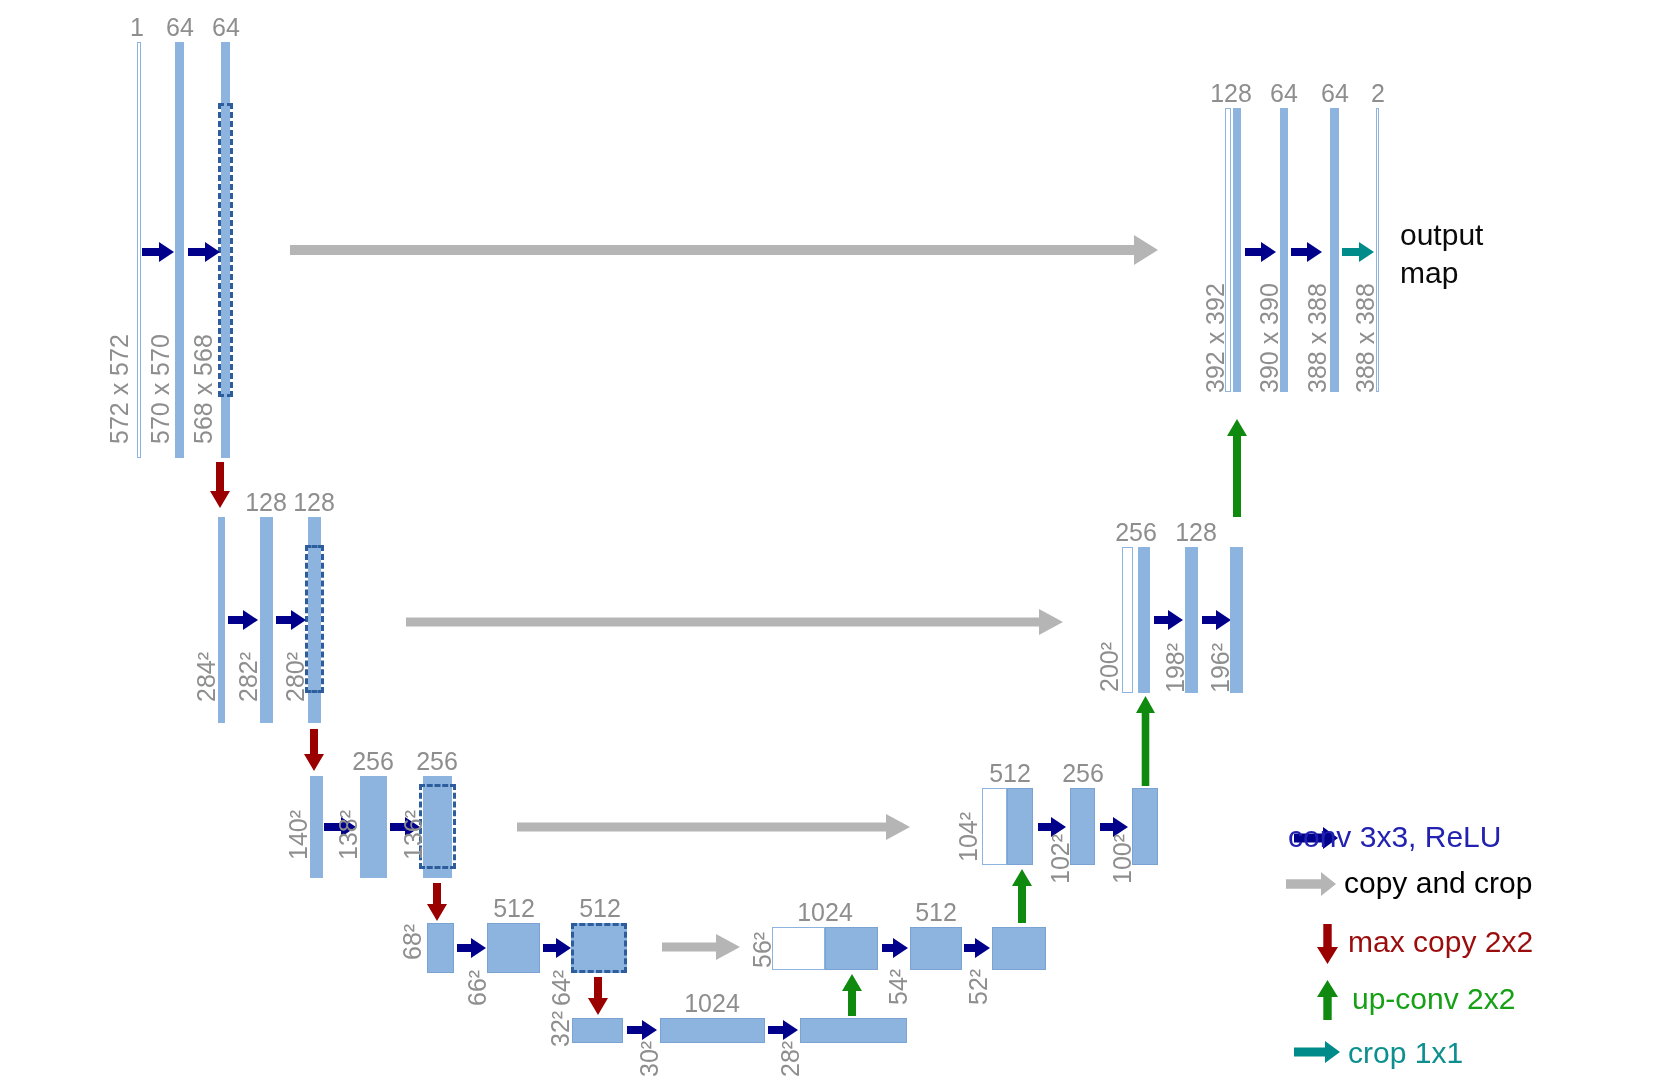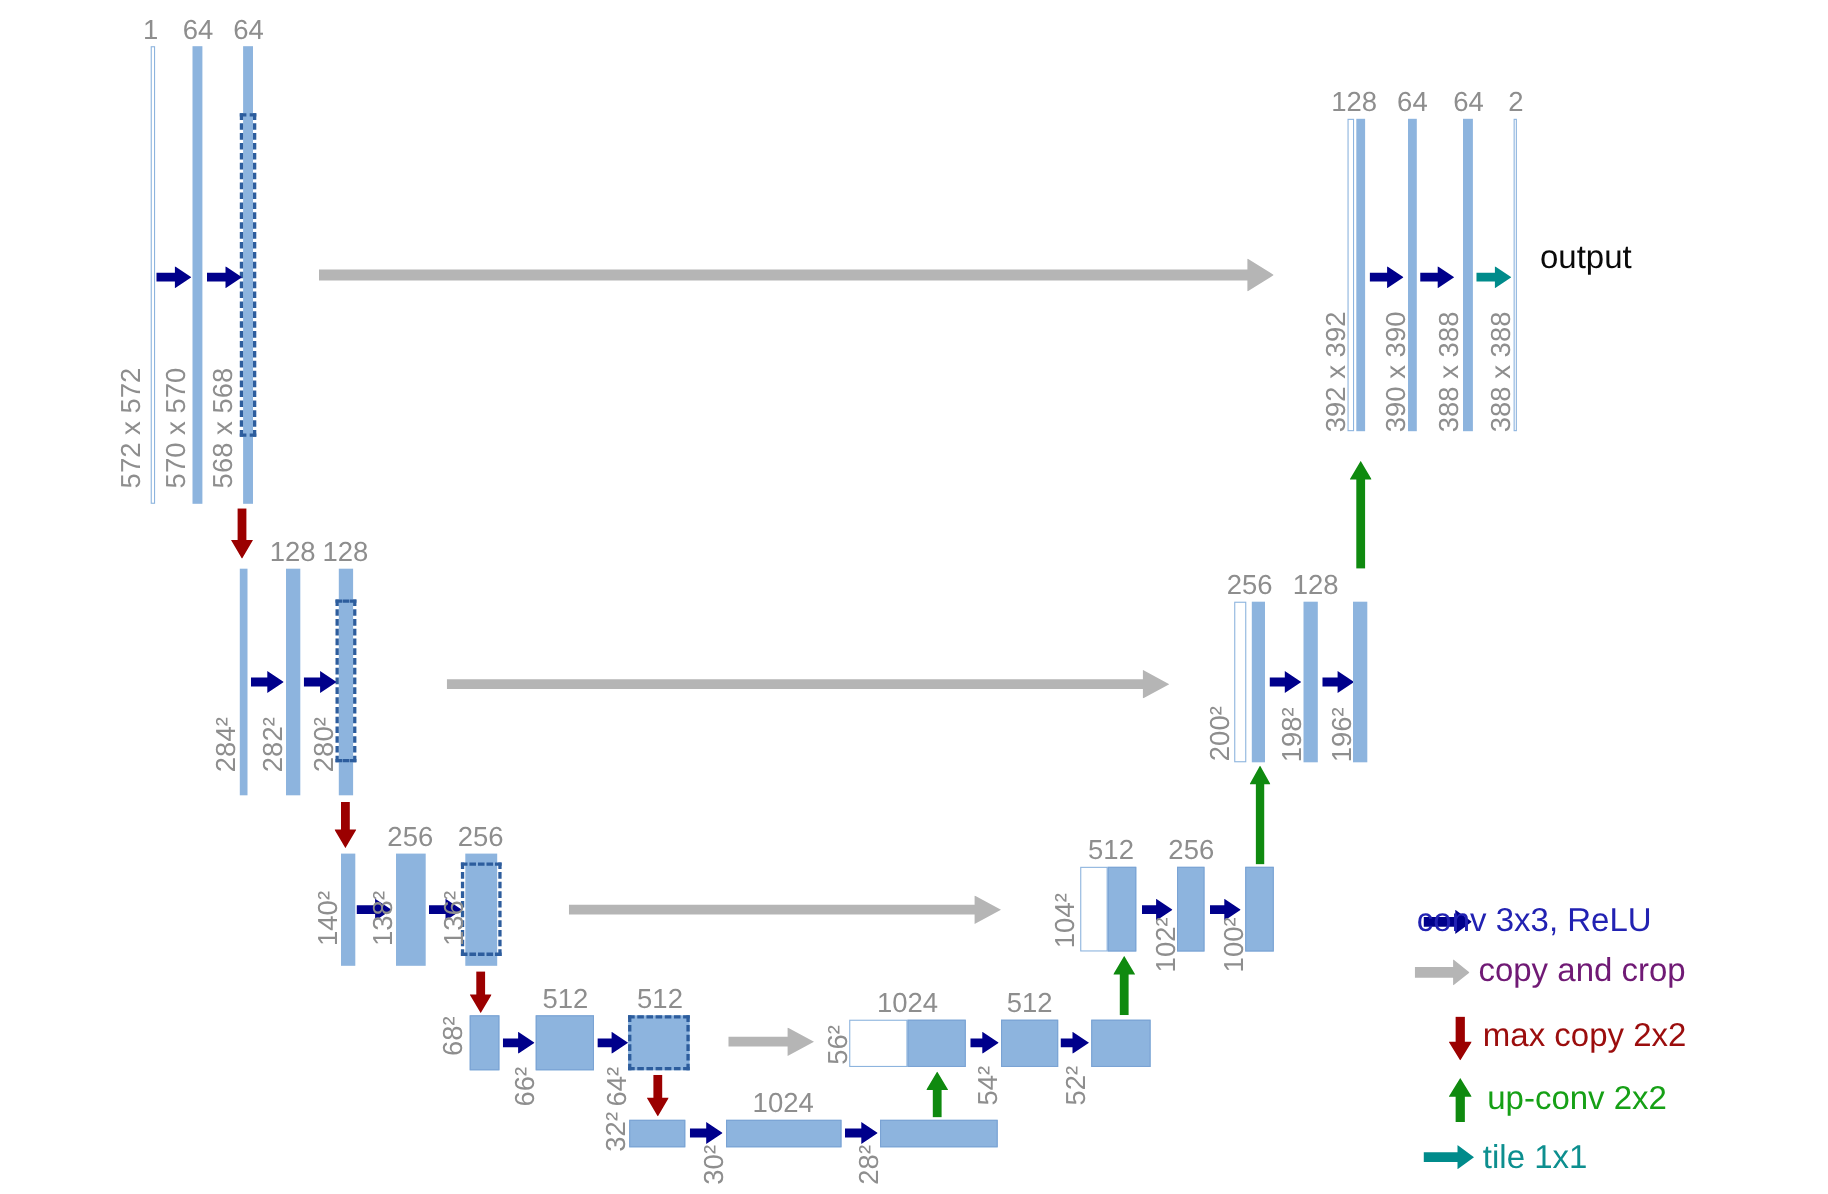--- a/index.html
+++ b/index.html
@@ -24,32 +24,33 @@
   .arr-d{clip-path:polygon(30% 0,70% 0,70% calc(100% - 17px),100% calc(100% - 17px),50% 100%,0 calc(100% - 17px),30% calc(100% - 17px));}
   .arr-u{clip-path:polygon(50% 0,100% 17px,70% 17px,70% 100%,30% 100%,30% 17px,0 17px);}
   .navy{background:#00008b;}
   .gray{background:#b5b5b5;}
   .red{background:#9b0000;}
   .green{background:#0f8a0f;}
   .teal{background:#008b8b;}
 
   .lg-label{position:absolute;font-size:30px;line-height:34px;white-space:nowrap;}
   .lg-conv{color:#2222b2;}
-  .lg-copy{color:#701a75;}
+  .lg-copy{color:#000000;}
   .lg-max{color:#9b0d0d;}
   .lg-up{color:#16a016;}
   .lg-1x1{color:#0d8f8f;}
 </style>
 </head>
 <body>
 
 <div id="canvas">
 
   <div class="txt" style="left:1400px;top:200px;width:262px;margin-top:16px;">
     <div>output</div>
+    <div>map</div>
   </div>
 
   <div>
     <div class="chan" style="left:127px;top:14px;width:20px;">1</div>
     <div class="chan" style="left:160px;top:14px;width:40px;">64</div>
     <div class="chan" style="left:206px;top:14px;width:40px;">64</div>
     <div class="white-bar" style="left:137px;top:42px;width:4px;height:416px;"></div>
     <div class="bar" style="left:175px;top:42px;width:9px;height:416px;"></div>
     <div class="bar" style="left:221px;top:42px;width:9px;height:416px;"></div>
     <div class="dash-rect" style="left:218px;top:103px;width:15px;height:294px;"></div>
@@ -198,17 +199,17 @@
     <div>
       <div class="arr arr-d red" style="left:1317px;top:924px;width:21px;height:40px;"></div>
       <div class="lg-label lg-max" style="left:1348px;top:925px;">max copy 2x2</div>
     </div>
     <div>
       <div class="arr arr-u green" style="left:1317px;top:980px;width:21px;height:40px;"></div>
       <div class="lg-label lg-up" style="left:1352px;top:982px;text-align:right;">up-conv 2x2</div>
     </div>
     <div>
       <div class="arr arr-r teal" style="left:1294px;top:1041px;width:46px;height:22px;"></div>
-      <div class="lg-label lg-1x1" style="left:1348px;top:1036px;">tile 1x1</div>
+      <div class="lg-label lg-1x1" style="left:1348px;top:1036px;">crop 1x1</div>
     </div>
   </div>
 
 </div>
 
 </body></html>

